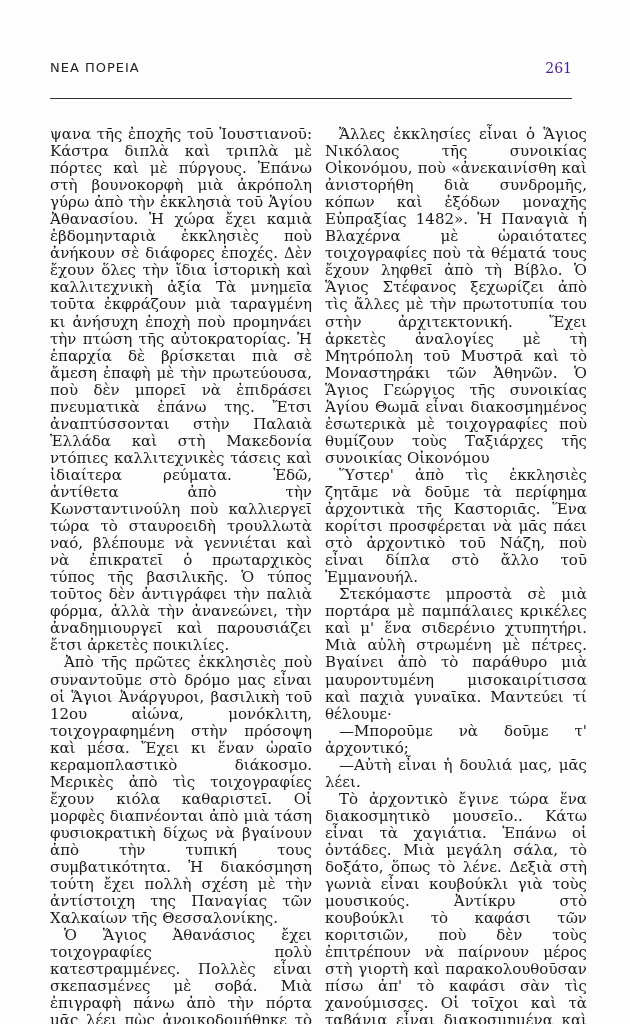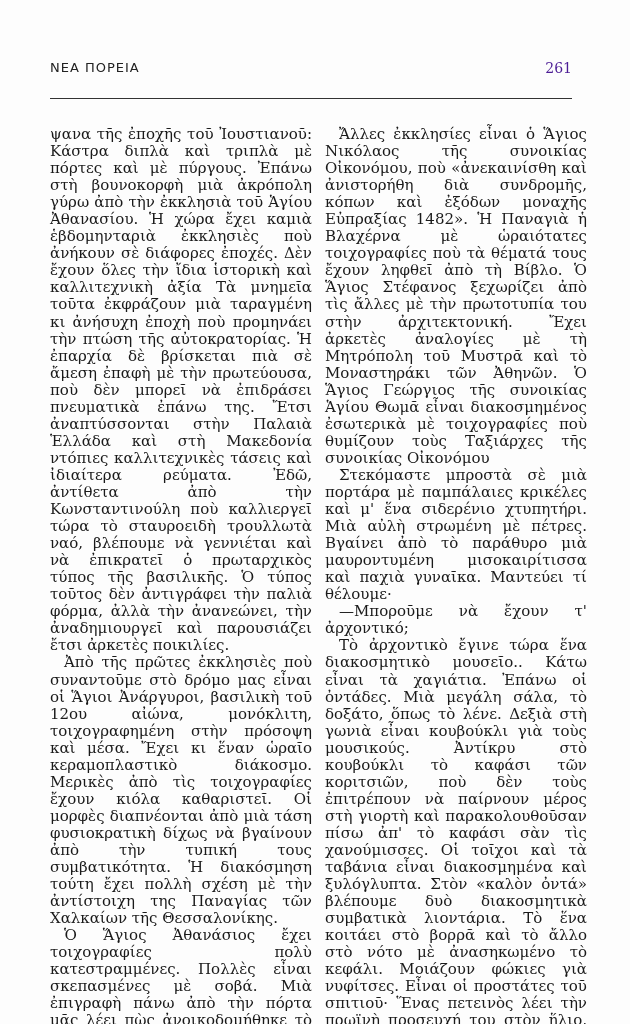--- a/index.html
+++ b/index.html
@@ -31,17 +31,19 @@
   <div class="column col-left">
     <p class="para">ψανα τῆς ἐποχῆς τοῦ Ἰουστιανοῦ: Κάστρα διπλὰ καὶ τριπλὰ μὲ πόρτες καὶ μὲ πύργους. Ἐπάνω στὴ βουνοκορφὴ μιὰ ἀκρόπολη γύρω ἀπὸ τὴν ἐκκλησιὰ τοῦ Ἁγίου Ἀθανασίου. Ἡ χώρα ἔχει καμιὰ ἑβδομηνταριὰ ἐκκλησιὲς ποὺ ἀνήκουν σὲ διάφορες ἐποχές. Δὲν ἔχουν ὅλες τὴν ἴδια ἱστορικὴ καὶ καλλιτεχνικὴ ἀξία Τὰ μνημεῖα τοῦτα ἐκφράζουν μιὰ ταραγμένη κι ἀνήσυχη ἐποχὴ ποὺ προμηνάει τὴν πτώση τῆς αὐτοκρατορίας. Ἡ ἐπαρχία δὲ βρίσκεται πιὰ σὲ ἄμεση ἐπαφὴ μὲ τὴν πρωτεύουσα, ποὺ δὲν μπορεῖ νὰ ἐπιδράσει πνευματικὰ ἐπάνω της. Ἔτσι ἀναπτύσσονται στὴν Παλαιὰ Ἑλλάδα καὶ στὴ Μακεδονία ντόπιες καλλιτεχνικὲς τάσεις καὶ ἰδιαίτερα ρεύματα. Ἐδῶ, ἀντίθετα ἀπὸ τὴν Κωνσταντινούλη ποὺ καλλιεργεῖ τώρα τὸ σταυροειδὴ τρουλλωτὰ ναό, βλέπουμε νὰ γεννιέται καὶ νὰ ἐπικρατεῖ ὁ πρωταρχικὸς τύπος τῆς βασιλικῆς. Ὁ τύπος τοῦτος δὲν ἀντιγράφει τὴν παλιὰ φόρμα, ἀλλὰ τὴν ἀνανεώνει, τὴν ἀναδημιουργεῖ καὶ παρουσιάζει ἔτσι ἀρκετὲς ποικιλίες.</p>
     <p class="para indent">Ἀπὸ τῆς πρῶτες ἐκκλησιὲς ποὺ συναντοῦμε στὸ δρόμο μας εἶναι οἱ Ἅγιοι Ἀνάργυροι, βασιλικὴ τοῦ 12ου αἰώνα, μονόκλιτη, τοιχογραφημένη στὴν πρόσοψη καὶ μέσα. Ἔχει κι ἕναν ὡραῖο κεραμοπλαστικὸ διάκοσμο. Μερικὲς ἀπὸ τὶς τοιχογραφίες ἔχουν κιόλα καθαριστεῖ. Οἱ μορφὲς διαπνέονται ἀπὸ μιὰ τάση φυσιοκρατικὴ δίχως νὰ βγαίνουν ἀπὸ τὴν τυπική τους συμβατικότητα. Ἡ διακόσμηση τούτη ἔχει πολλὴ σχέση μὲ τὴν ἀντίστοιχη της Παναγίας τῶν Χαλκαίων τῆς Θεσσαλονίκης.</p>
     <p class="para indent">Ὁ Ἅγιος Ἀθανάσιος ἔχει τοιχογραφίες πολὺ κατεστραμμένες. Πολλὲς εἶναι σκεπασμένες μὲ σοβά. Μιὰ ἐπιγραφὴ πάνω ἀπὸ τὴν πόρτα μᾶς λέει πὼς ἀνοικοδομήθηκε τὸ 1384 «δαπάναις τῶν εὐγενεστάτων αὐθεντῶν κὺρ Στόγια καὶ Θεοδώρου τοῦ Μουζάκη».</p>
     <p class="para indent">Ἡ Κουμπελίδικη στὴν πλατεία τοῦ Γυμνασίου εἶναι ἕνα πραγματικὸ κομψοτέχνημα σὲ σχῆμα σταυρικὸ μὲ ἕναν κυλινδρόμυλο κουμπέ. Χρονολογεῖται γύρω στὸν 11ον αἰώνα.</p>
 
   </div>
 
   <div class="column col-right">
     <p class="para indent">Ἄλλες ἐκκλησίες εἶναι ὁ Ἅγιος Νικόλαος τῆς συνοικίας Οἰκονόμου, ποὺ «ἀνεκαινίσθη καὶ ἀνιστορήθη διὰ συνδρομῆς, κόπων καὶ ἐξόδων μοναχῆς Εὐπραξίας 1482». Ἡ Παναγιὰ ἡ Βλαχέρνα μὲ ὡραιότατες τοιχογραφίες ποὺ τὰ θέματά τους ἔχουν ληφθεῖ ἀπὸ τὴ Βίβλο. Ὁ Ἅγιος Στέφανος ξεχωρίζει ἀπὸ τὶς ἄλλες μὲ τὴν πρωτοτυπία του στὴν ἀρχιτεκτονική. Ἔχει ἀρκετὲς ἀναλογίες μὲ τὴ Μητρόπολη τοῦ Μυστρᾶ καὶ τὸ Μοναστηράκι τῶν Ἀθηνῶν. Ὁ Ἅγιος Γεώργιος τῆς συνοικίας Ἁγίου Θωμᾶ εἶναι διακοσμημένος ἐσωτερικὰ μὲ τοιχογραφίες ποὺ θυμίζουν τοὺς Ταξιάρχες τῆς συνοικίας Οἰκονόμου</p>
+    <p class="para indent">Ὕστερ' ἀπὸ τὶς ἐκκλησιὲς ζητᾶμε νὰ δοῦμε τὰ περίφημα ἀρχοντικὰ τῆς Καστοριᾶς. Ἕνα κορίτσι προσφέρεται νὰ μᾶς πάει στὸ ἀρχοντικὸ τοῦ Νάζη, ποὺ εἶναι δίπλα στὸ ἄλλο τοῦ Ἐμμανουήλ.</p>
     <p class="para indent">Στεκόμαστε μπροστὰ σὲ μιὰ πορτάρα μὲ παμπάλαιες κρικέλες καὶ μ' ἕνα σιδερένιο χτυπητήρι. Μιὰ αὐλὴ στρωμένη μὲ πέτρες. Βγαίνει ἀπὸ τὸ παράθυρο μιὰ μαυροντυμένη μισοκαιρίτισσα καὶ παχιὰ γυναῖκα. Μαντεύει τί θέλουμε·</p>
-    <p class="para indent">—Μποροῦμε νὰ ἔχουν τ' ἀρχοντικό;</p>
+    <p class="para indent">—Μποροῦμε νὰ δοῦμε τ' ἀρχοντικό;</p>
+    <p class="para indent">—Αὐτὴ εἶναι ἡ δουλιά μας, μᾶς λέει.</p>
     <p class="para indent">Τὸ ἀρχοντικὸ ἔγινε τώρα ἕνα διακοσμητικὸ μουσεῖο.. Κάτω εἶναι τὰ χαγιάτια. Ἐπάνω οἱ ὀντάδες. Μιὰ μεγάλη σάλα, τὸ δοξάτο, ὅπως τὸ λένε. Δεξιὰ στὴ γωνιὰ εἶναι κουβούκλι γιὰ τοὺς μουσικούς. Ἀντίκρυ στὸ κουβούκλι τὸ καφάσι τῶν κοριτσιῶν, ποὺ δὲν τοὺς ἐπιτρέπουν νὰ παίρνουν μέρος στὴ γιορτὴ καὶ παρακολουθοῦσαν πίσω ἀπ' τὸ καφάσι σὰν τὶς χανούμισσες. Οἱ τοῖχοι καὶ τὰ ταβάνια εἶναι διακοσμημένα καὶ ξυλόγλυπτα. Στὸν «καλὸν ὀντά» βλέπουμε δυὸ διακοσμητικὰ συμβατικὰ λιοντάρια. Τὸ ἕνα κοιτάει στὸ βορρᾶ καὶ τὸ ἄλλο στὸ νότο μὲ ἀνασηκωμένο τὸ κεφάλι. Μοιάζουν φώκιες γιὰ νυφίτσες. Εἶναι οἱ προστάτες τοῦ σπιτιοῦ· Ἕνας πετεινὸς λέει τὴν πρωϊνὴ προσευχή του στὸν ἥλιο, ποὺ ἀνατέλει, καὶ ὑμνεῖ τὴ Δημιουργία. Τὰ πατώματα εἶναι ἀπὸ χοντρὲς σανίδες φαγωμένες ἀπὸ τὴν πολυκαιρία. Εἶναι ὁλοκάθαρα ἀπὸ τὴν πάστρα.</p>
   </div>
 </div>
 
 </body></html>

